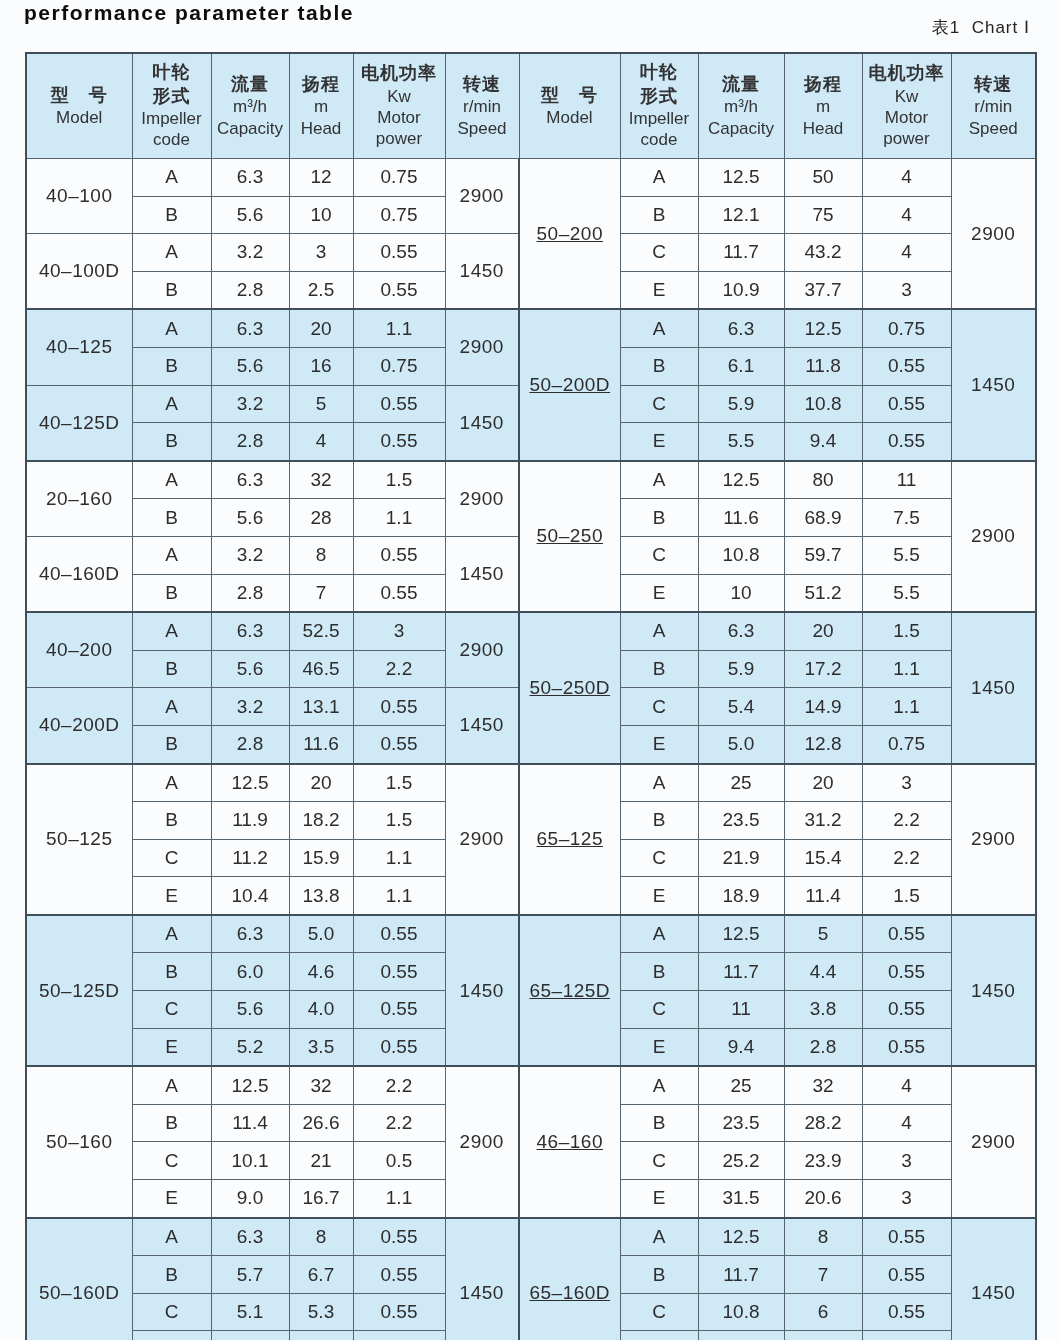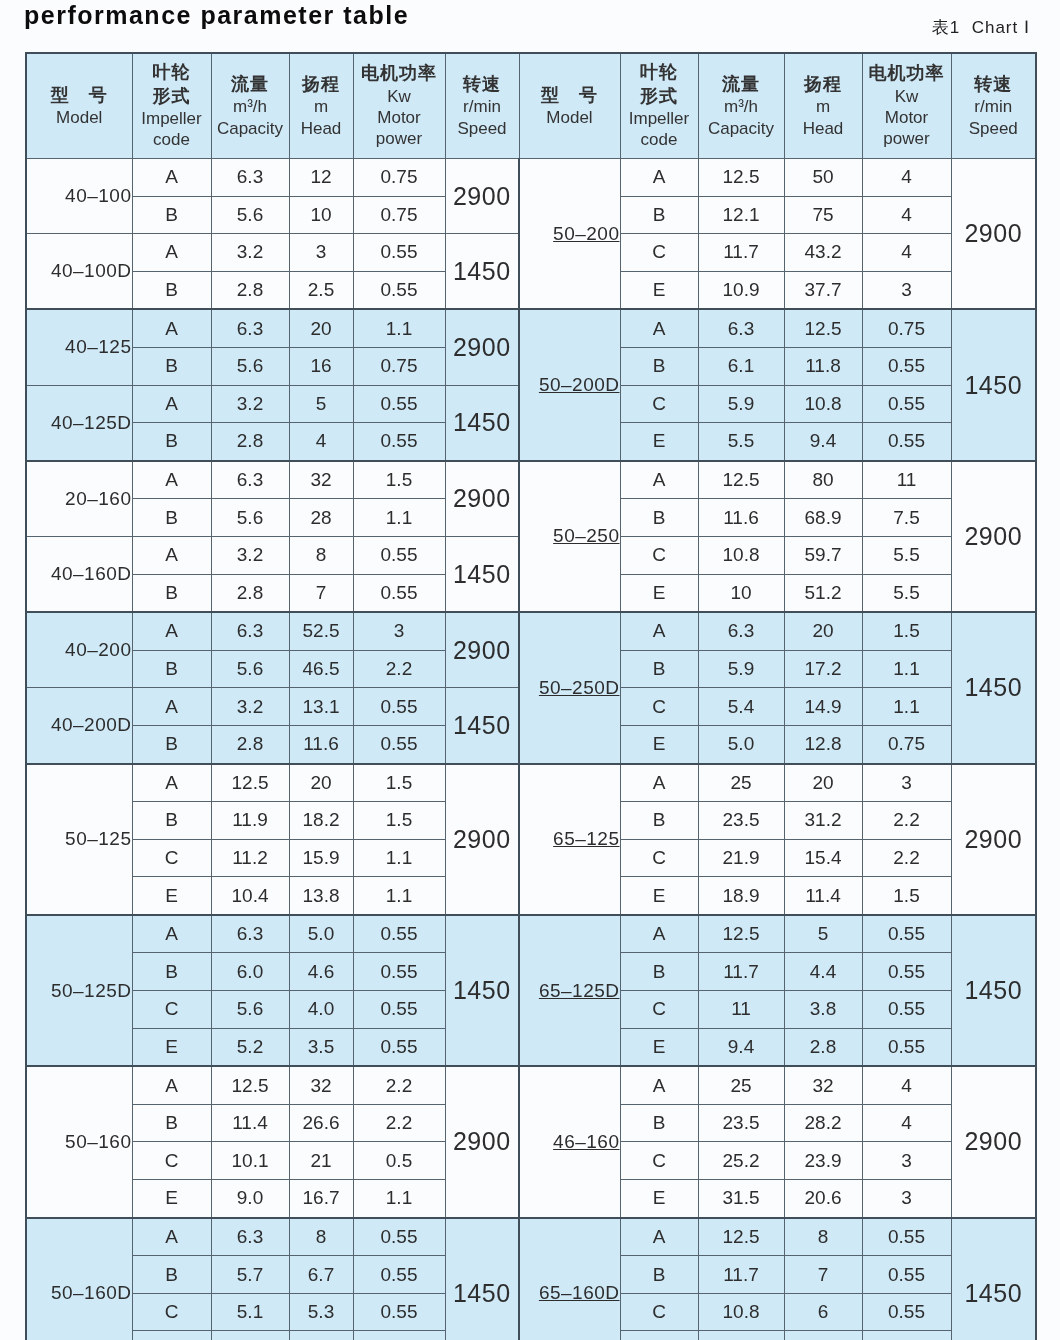--- a/index.html
+++ b/index.html
@@ -5,21 +5,21 @@
   html, body { margin:0; padding:0; }
   body {
     width:1060px; height:1340px;
     background:#fbfcfd;
     font-family:"Liberation Sans", sans-serif;
     position:relative;
     overflow:hidden;
   }
   .title {
     position:absolute; top:1px; left:24px;
-    font-size:25px; font-weight:bold; color:#0c0c0c;
+    font-size:21px; font-weight:bold; color:#0c0c0c;
     letter-spacing:1.5px;
   }
   .chart-label {
     position:absolute; top:16px; right:30px;
     font-size:17px; color:#222; letter-spacing:1px;
   }
   table.perf {
     position:absolute; top:52px; left:25px;
     width:1010px;
     border-collapse:collapse; table-layout:fixed;
@@ -32,22 +32,22 @@
     overflow:hidden;
   }
   thead th {
     background:#cfe9f7;
     height:104px;
     font-weight:normal;
   }
   thead .zh { font-size:18px; font-weight:bold; color:#333; line-height:1.3; letter-spacing:1px; }
   thead .en { font-size:17px; color:#333; line-height:1.25; }
   td { height:36.6px; font-size:19px; }
-  td.model { font-size:19px; letter-spacing:0.5px;text-align:right; }
-  td.speed { font-size:25px; letter-spacing:0.5px; }
+  td.model { font-size:19px; letter-spacing:0.5px; }
+  td.speed { font-size:19px; letter-spacing:0.5px; }
   td.shaded { background:#cfe9f7; }
   td.gtop { border-top-width:2px; border-top-color:#3f4e58; }
   td.divL { border-left-width:2px; border-left-color:#3f4e58;text-decoration:underline; }
 </style>
 </head>
 <body>
 
 <div class="title">performance parameter table</div>
 <div class="chart-label">
   <span>表1</span>&nbsp;&nbsp;<span>Chart Ⅰ</span>

